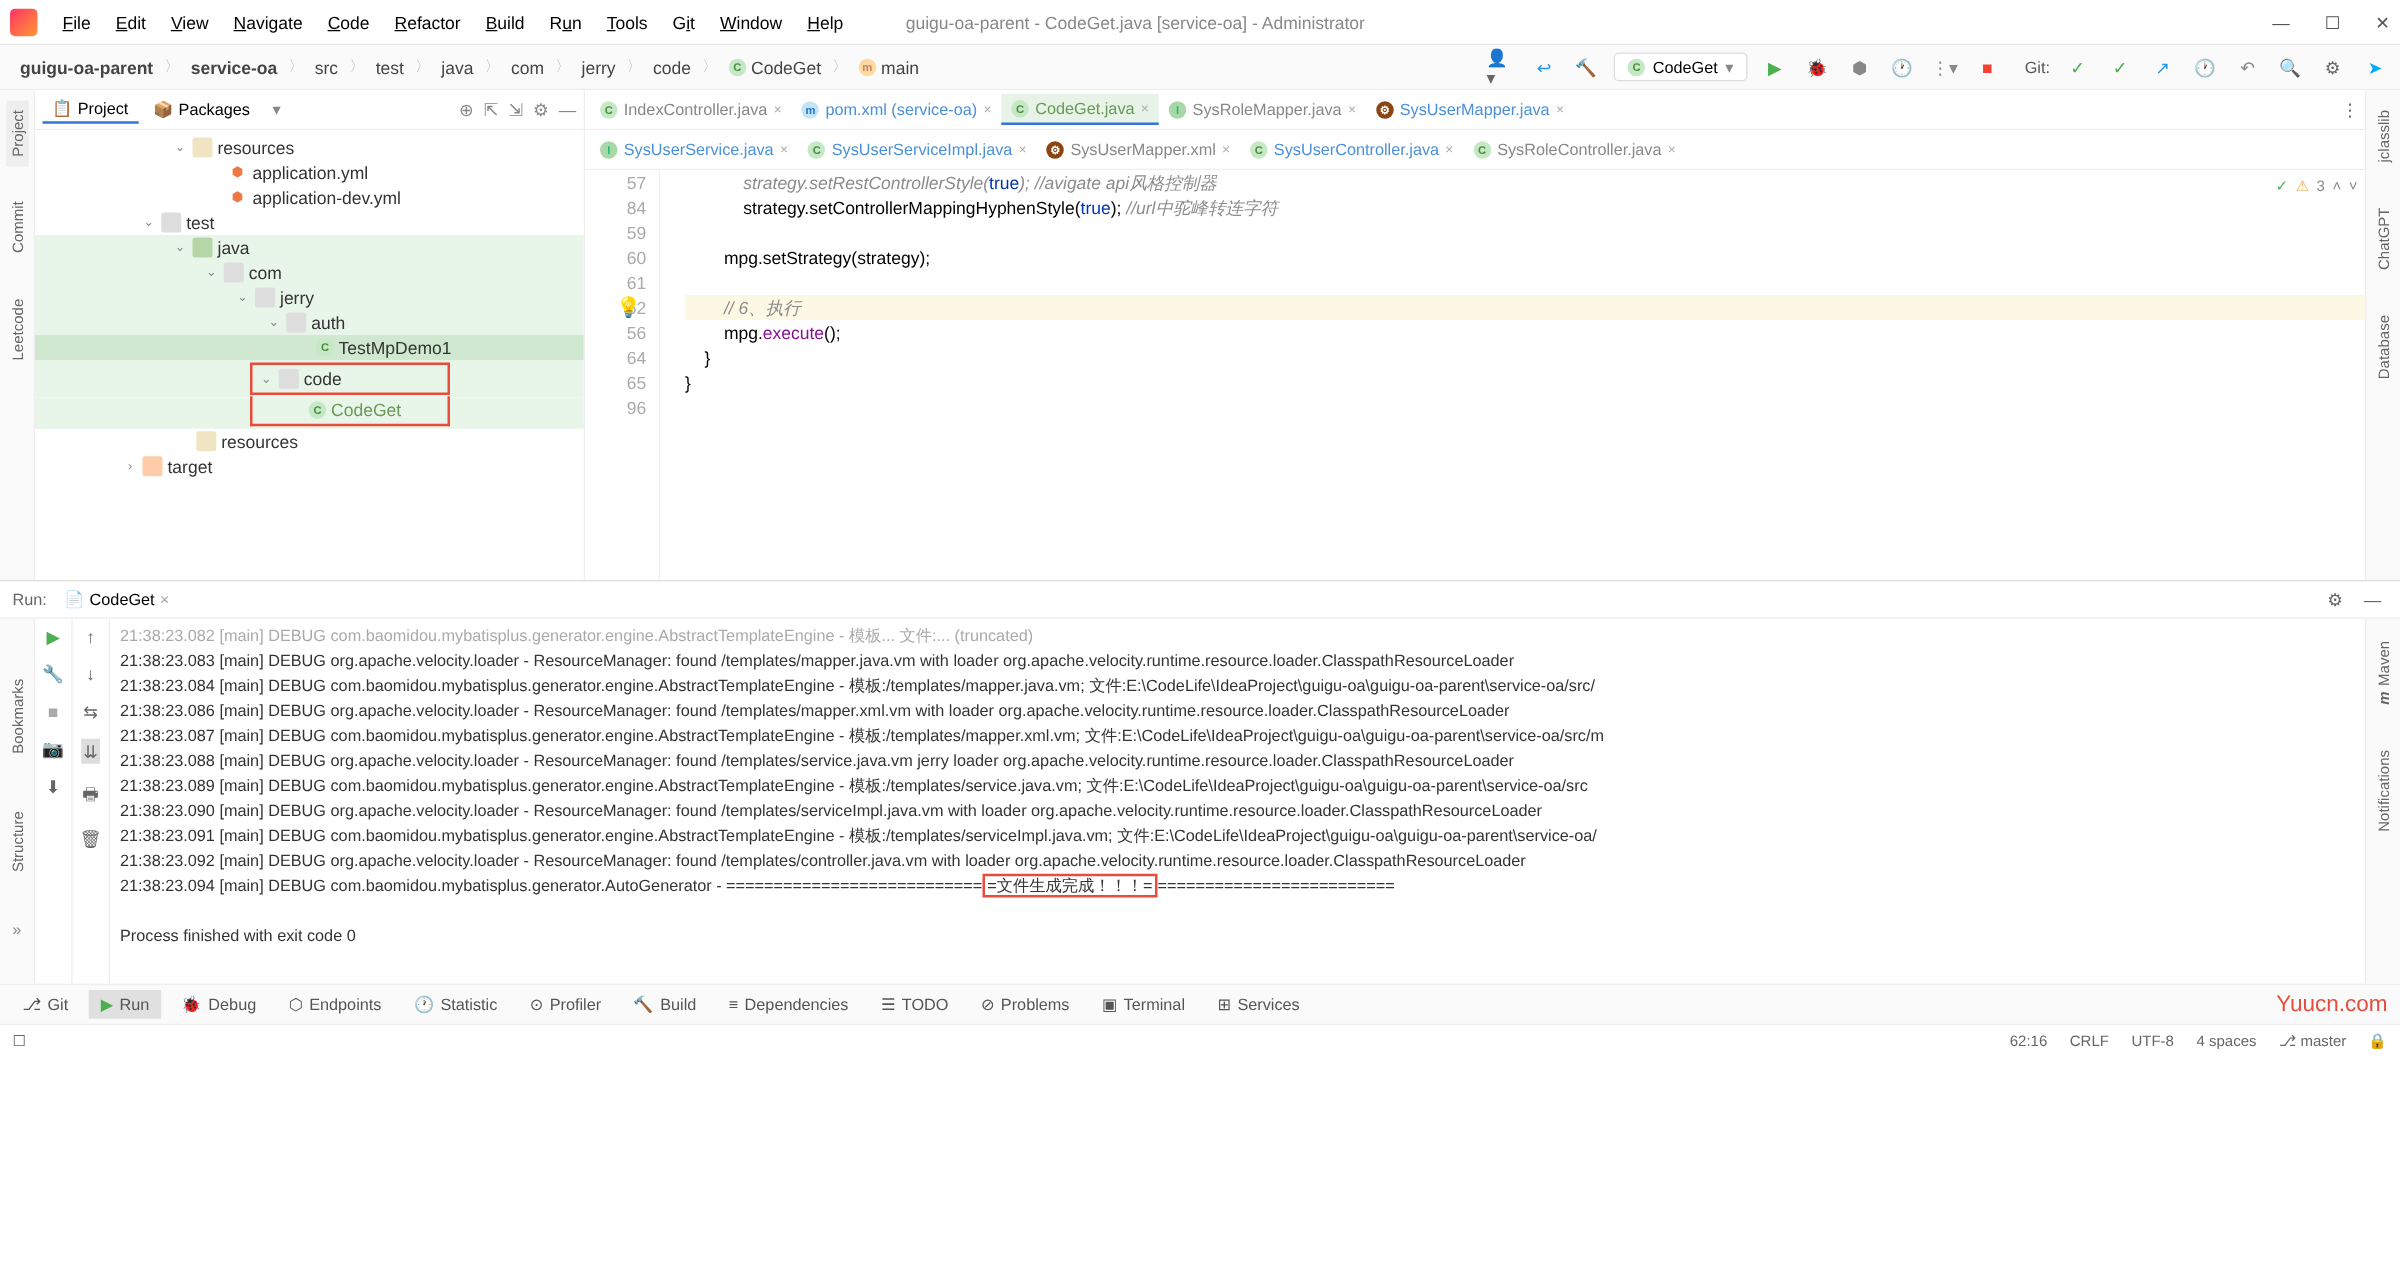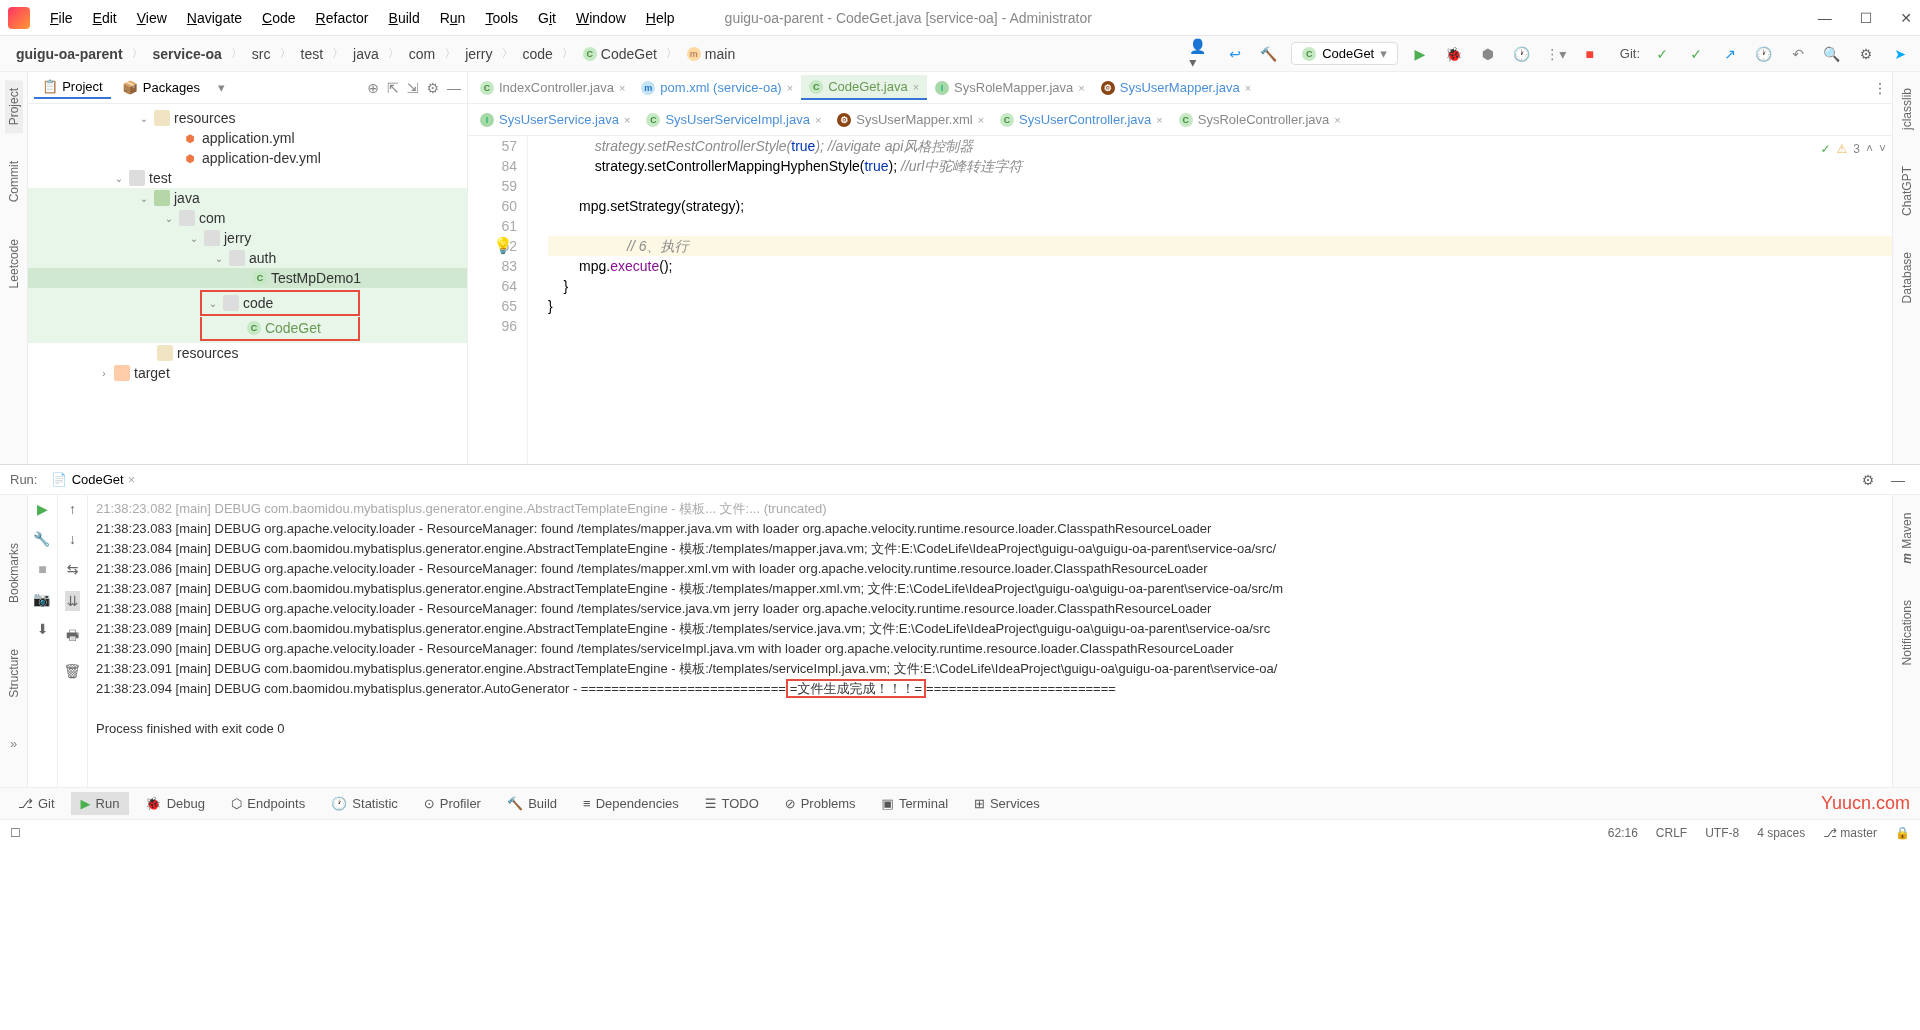--- a/index.html
+++ b/index.html
@@ -58,21 +58,21 @@
 .editor-tab.mod { color: #4a90d9; }
 .tab-ico { width: 14px; height: 14px; border-radius: 50%; display: inline-flex; align-items: center; justify-content: center; font-size: 9px; font-weight: bold; flex-shrink: 0; }
 .code-area { flex: 1; display: flex; font-family: Consolas, monospace; font-size: 14px; position: relative; }
 .gutter { width: 60px; text-align: right; padding-right: 10px; color: #aaa; background: #fff; border-right: 1px solid #f0f0f0; }
 .gutter div { height: 20px; line-height: 20px; }
 .code-lines { flex: 1; padding-left: 20px; position: relative; }
 .code-lines div { height: 20px; line-height: 20px; white-space: pre; }
 .kw { color: #0033b3; }
 .cmt { color: #8c8c8c; font-style: italic; }
 .fld { color: #871094; }
-.hl-line { background: #fcf8e3; width: 100%; padding-left: 48px; }
+.hl-line { background: #fcf8e3; width: 100%; }
 .bulb { position: absolute; left: -35px; top: 100px; color: #f0ad4e; font-size: 16px; }
 .code-right { position: absolute; right: 6px; top: 6px; display: flex; gap: 6px; align-items: center; color: #888; font-size: 12px; }
 .run-panel { border-top: 1px solid #ddd; background: #fff; }
 .run-header { height: 30px; display: flex; align-items: center; padding: 0 10px; border-bottom: 1px solid #eee; gap: 6px; }
 .run-tab { display: flex; align-items: center; gap: 4px; padding: 3px 8px; font-size: 13px; }
 .run-header .spacer { flex: 1; }
 .run-body { display: flex; height: 292px; }
 .run-left { width: 30px; display: flex; flex-direction: column; align-items: center; padding-top: 6px; gap: 14px; color: #666; font-size: 14px; border-right: 1px solid #eee; }
 .run-left2 { width: 30px; display: flex; flex-direction: column; align-items: center; padding-top: 6px; gap: 14px; color: #666; font-size: 14px; border-right: 1px solid #eee; }
 .console { flex: 1; font-family: Consolas, monospace; font-size: 13px; line-height: 20px; padding: 4px 8px; overflow: hidden; color: #333; white-space: nowrap; }
@@ -314,21 +314,21 @@
         <span>˄</span>
         <span>˅</span>
       </div>
       <div class="gutter">
         <div>57</div>
           <div>84</div>
           <div>59</div>
           <div>60</div>
           <div>61</div>
           <div>62</div>
-          <div>83</div>
+          <div>56</div>
           <div>64</div>
           <div>65</div>
           <div>96</div>
       </div>
       <div class="code-lines">
         <span class="bulb">💡</span>
         <div><span class="cmt">            strategy.setRestControllerStyle(</span><span class="kw">true</span><span class="cmt">); //avigate api风格控制器</span></div>
         <div>            strategy.setControllerMappingHyphenStyle(<span class="kw">true</span>); <span class="cmt">//url中驼峰转连字符</span></div>
         <div></div>
         <div>        mpg.setStrategy(strategy);</div>
@@ -381,20 +381,21 @@
     <div class="console">
       <div style="color:#aaa;overflow:hidden">21:38:23.082 [main] DEBUG com.baomidou.mybatisplus.generator.engine.AbstractTemplateEngine - 模板... 文件:... (truncated)</div>
       <div>21:38:23.083 [main] DEBUG org.apache.velocity.loader - ResourceManager: found /templates/mapper.java.vm with loader org.apache.velocity.runtime.resource.loader.ClasspathResourceLoader</div>
       <div>21:38:23.084 [main] DEBUG com.baomidou.mybatisplus.generator.engine.AbstractTemplateEngine - 模板:/templates/mapper.java.vm;  文件:E:\CodeLife\IdeaProject\guigu-oa\guigu-oa-parent\service-oa/src/</div>
       <div>21:38:23.086 [main] DEBUG org.apache.velocity.loader - ResourceManager: found /templates/mapper.xml.vm with loader org.apache.velocity.runtime.resource.loader.ClasspathResourceLoader</div>
       <div>21:38:23.087 [main] DEBUG com.baomidou.mybatisplus.generator.engine.AbstractTemplateEngine - 模板:/templates/mapper.xml.vm;  文件:E:\CodeLife\IdeaProject\guigu-oa\guigu-oa-parent\service-oa/src/m</div>
       <div>21:38:23.088 [main] DEBUG org.apache.velocity.loader - ResourceManager: found /templates/service.java.vm jerry loader org.apache.velocity.runtime.resource.loader.ClasspathResourceLoader</div>
       <div>21:38:23.089 [main] DEBUG com.baomidou.mybatisplus.generator.engine.AbstractTemplateEngine - 模板:/templates/service.java.vm;  文件:E:\CodeLife\IdeaProject\guigu-oa\guigu-oa-parent\service-oa/src</div>
       <div>21:38:23.090 [main] DEBUG org.apache.velocity.loader - ResourceManager: found /templates/serviceImpl.java.vm with loader org.apache.velocity.runtime.resource.loader.ClasspathResourceLoader</div>
       <div>21:38:23.091 [main] DEBUG com.baomidou.mybatisplus.generator.engine.AbstractTemplateEngine - 模板:/templates/serviceImpl.java.vm;  文件:E:\CodeLife\IdeaProject\guigu-oa\guigu-oa-parent\service-oa/</div>
+      <div>21:38:23.092 [main] DEBUG org.apache.velocity.loader - ResourceManager: found /templates/controller.java.vm with loader org.apache.velocity.runtime.resource.loader.ClasspathResourceLoader</div>
       <div><span>21:38:23.094 [main] DEBUG com.baomidou.mybatisplus.generator.AutoGenerator - ===========================</span><span class="red-hl">=文件生成完成！！！=</span><span>=========================</span></div>
       <div>&nbsp;</div>
       <div>Process finished with exit code 0</div>
     </div>
     <div style="width:28px;background:#fafafa;border-left:1px solid #eee;display:flex;flex-direction:column;align-items:center;padding-top:10px;gap:20px">
       <div class="tool-tab">
           <span style="font-weight:bold;font-style:italic">m</span> 
           <span>Maven</span>
         </div>
       <div class="tool-tab">Notifications</div>

